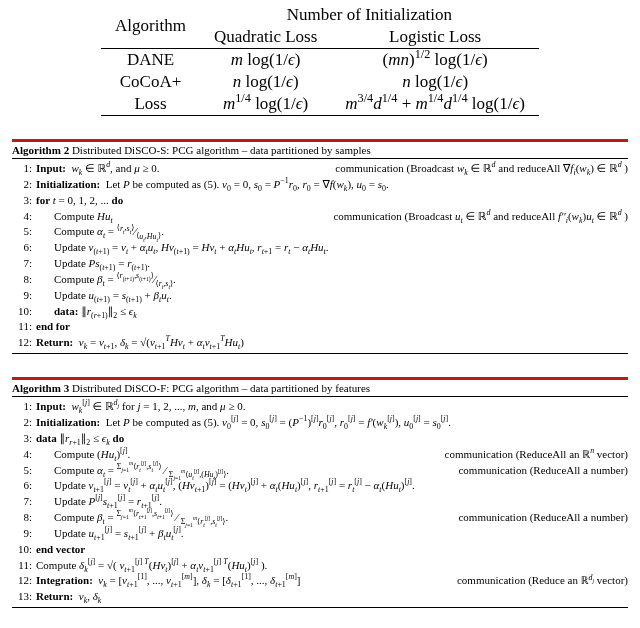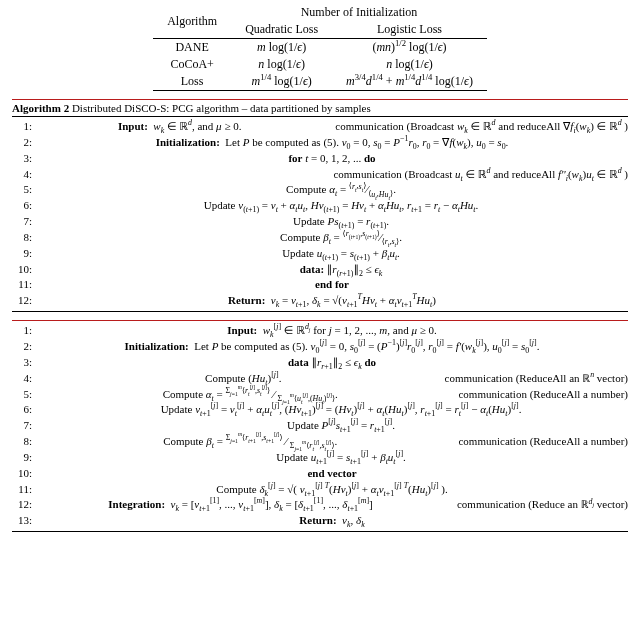--- a/index.html
+++ b/index.html
@@ -11,39 +11,39 @@
     color: #000;
     width: 640px;
   }
   .container {
     padding: 4px 12px 12px 12px;
   }
   
   .cmp-table {
     margin: 0 auto 6px auto;
     border-collapse: collapse;
-    font-size: 12px;
+    font-size: 17px;
   }
   .cmp-table th, .cmp-table td {
     padding: 1px 14px;
     text-align: center;
   }
   .cmp-header-row1 td {
   }
   .cmp-header-row2 td {
     border-bottom: 0.6px solid #000;
   }
   .cmp-last td {
     border-bottom: 0.6px solid #000;
   }
   
   .algo {
-    border-top: 1px solid #b91c1c;
+    border-top: 3px solid #b91c1c;
     border-bottom: 1px solid #000;
-    margin-top: 8px;
+    margin-top: 23px;
   }
   .algo-title {
     border-bottom: 0.6px solid #000;
     padding: 2px 0 2px 0;
     font-size: 11px;
   }
   .algo-body ol {
     list-style: none;
     margin: 2px 0;
     padding: 0;
@@ -57,21 +57,20 @@
   }
   .ln {
     display: inline-block;
     width: 20px;
     text-align: right;
     margin-right: 4px;
     flex-shrink: 0;
   }
   .content {
     flex: 1;
-    text-align: center;
   }
   .comm {
     margin-left: auto;
     padding-left: 12px;
     flex-shrink: 0;
   }
   .ind1 { padding-left: 18px; }
   .math { font-style: italic; }
   sub, sup { font-size: 0.72em; line-height: 0; }
   .upright { font-style: normal; }
@@ -121,20 +120,21 @@
         <li>
             <span class="ln">2:</span>
             <span class="content"><b>Initialization:</b>&nbsp; Let <span class="math">P</span> be computed as (5). <span class="math">v</span><sub>0</sub> = 0, <span class="math">s</span><sub>0</sub> = <span class="math">P</span><sup>−1</sup><span class="math">r</span><sub>0</sub>, <span class="math">r</span><sub>0</sub> = ∇<span class="math">f</span>(<span class="math">w<sub>k</sub></span>), <span class="math">u</span><sub>0</sub> = <span class="math">s</span><sub>0</sub>.</span>
           </li>
         <li>
             <span class="ln">3:</span>
             <span class="content"><b>for</b> <span class="math">t</span> = 0, 1, 2, ... <b>do</b></span>
           </li>
         <li>
             <span class="ln">4:</span>
+            <span class="content ind1">Compute <span class="math">Hu<sub>t</sub></span></span>
             <span class="comm">communication (Broadcast <span class="math">u<sub>t</sub></span> ∈ ℝ<sup><span class="math">d</span></sup> and reduceAll <span class="math">f''<sub>i</sub></span>(<span class="math">w<sub>k</sub></span>)<span class="math">u<sub>t</sub></span> ∈ ℝ<sup><span class="math">d</span></sup> )</span>
           </li>
         <li>
             <span class="ln">5:</span>
             <span class="content ind1">Compute <span class="math">α<sub>t</sub></span> = <sup>⟨<span class="math">r<sub>t</sub></span>,<span class="math">s<sub>t</sub></span>⟩</sup>⁄<sub>⟨<span class="math">u<sub>t</sub></span>,<span class="math">Hu<sub>t</sub></span>⟩</sub>.</span>
           </li>
         <li>
             <span class="ln">6:</span>
             <span class="content ind1">Update <span class="math">v</span><sub>(<span class="math">t</span>+1)</sub> = <span class="math">v<sub>t</sub></span> + <span class="math">α<sub>t</sub>u<sub>t</sub></span>, <span class="math">Hv</span><sub>(<span class="math">t</span>+1)</sub> = <span class="math">Hv<sub>t</sub></span> + <span class="math">α<sub>t</sub>Hu<sub>t</sub></span>, <span class="math">r</span><sub><span class="math">t</span>+1</sub> = <span class="math">r<sub>t</sub></span> − <span class="math">α<sub>t</sub>Hu<sub>t</sub></span>.</span>
           </li>
@@ -160,20 +160,21 @@
           </li>
         <li>
             <span class="ln">12:</span>
             <span class="content"><b>Return:</b>&nbsp; <span class="math">v<sub>k</sub></span> = <span class="math">v</span><sub><span class="math">t</span>+1</sub>, <span class="math">δ<sub>k</sub></span> = √(<span class="math">v</span><sub><span class="math">t</span>+1</sub><sup><span class="math">T</span></sup><span class="math">Hv<sub>t</sub></span> + <span class="math">α<sub>t</sub>v</span><sub><span class="math">t</span>+1</sub><sup><span class="math">T</span></sup><span class="math">Hu<sub>t</sub></span>)</span>
           </li>
       </ol>
     </div>
   </div>
 
   <div class="algo">
+    <div class="algo-title"><b>Algorithm 3</b> Distributed DiSCO-F: PCG algorithm – data partitioned by features</div>
     <div class="algo-body">
       <ol>
         <li>
             <span class="ln">1:</span>
             <span class="content"><b>Input:</b>&nbsp; <span class="math">w<sub>k</sub></span><sup>[<span class="math">j</span>]</sup> ∈ ℝ<sup><span class="math">d<sub>j</sub></span></sup> for <span class="math">j</span> = 1, 2, ..., <span class="math">m</span>, and <span class="math">μ</span> ≥ 0.</span>
           </li>
         <li>
             <span class="ln">2:</span>
             <span class="content"><b>Initialization:</b>&nbsp; Let <span class="math">P</span> be computed as (5). <span class="math">v</span><sub>0</sub><sup>[<span class="math">j</span>]</sup> = 0, <span class="math">s</span><sub>0</sub><sup>[<span class="math">j</span>]</sup> = (<span class="math">P</span><sup>−1</sup>)<sup>[<span class="math">j</span>]</sup><span class="math">r</span><sub>0</sub><sup>[<span class="math">j</span>]</sup>, <span class="math">r</span><sub>0</sub><sup>[<span class="math">j</span>]</sup> = <span class="math">f'</span>(<span class="math">w<sub>k</sub></span><sup>[<span class="math">j</span>]</sup>), <span class="math">u</span><sub>0</sub><sup>[<span class="math">j</span>]</sup> = <span class="math">s</span><sub>0</sub><sup>[<span class="math">j</span>]</sup>.</span>
           </li>

